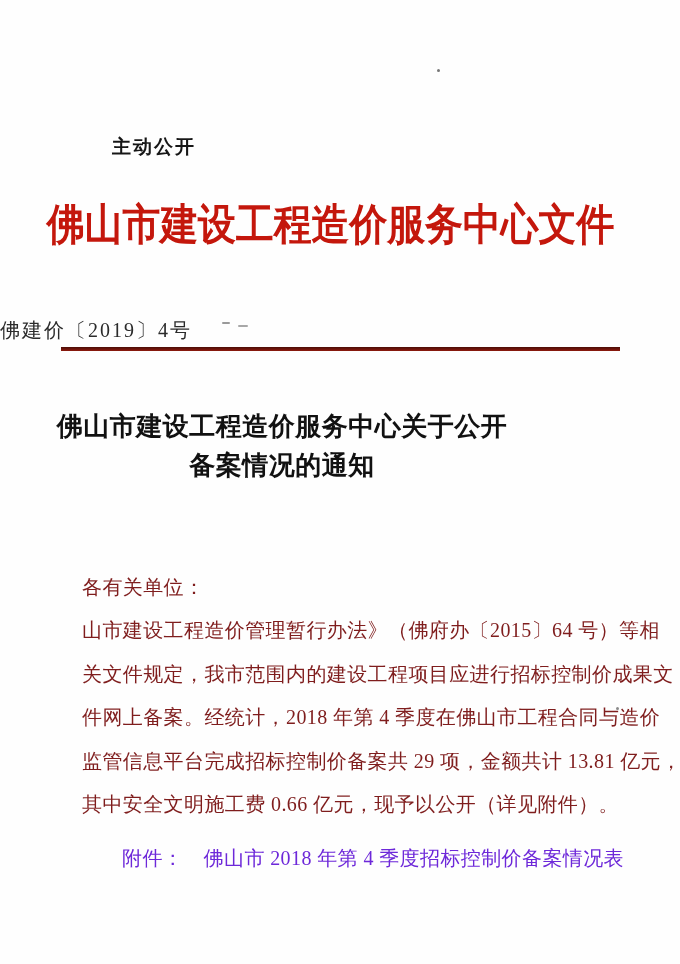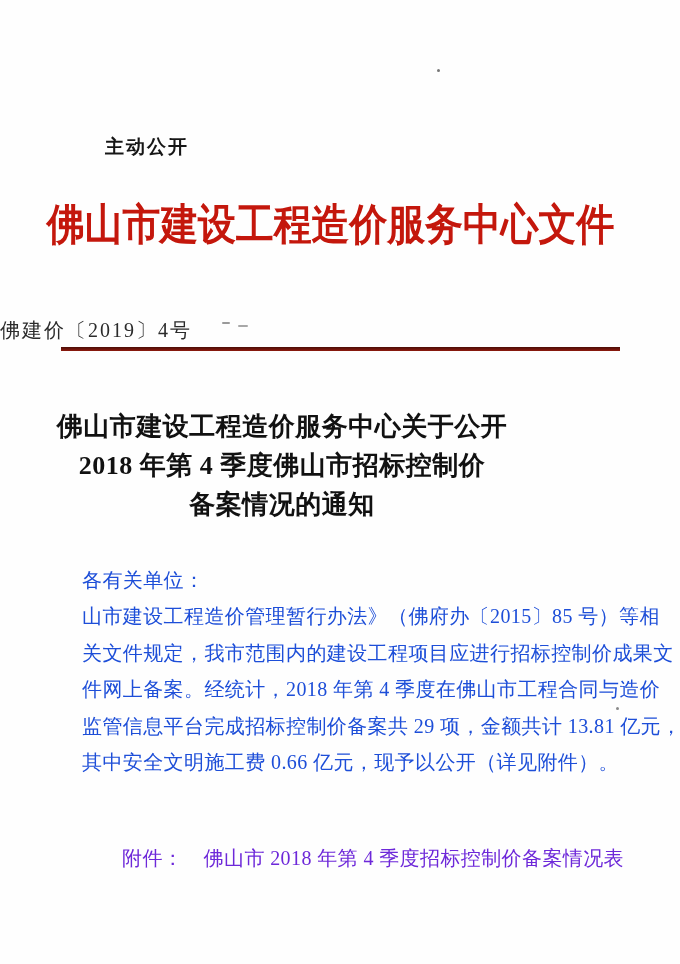--- a/index.html
+++ b/index.html
@@ -12,21 +12,21 @@
     width: 680px;
     height: 964px;
     background: #fefefe;
     overflow: hidden;
     font-family: "Liberation Serif", "DejaVu Serif", serif;
     color: #1f1f1f;
   }
   
   .disclosure {
     position: absolute;
-    left: 105px;
+    left: 112px;
     top: 134px;
     font-family: "DejaVu Sans", "Liberation Sans", sans-serif;
     font-weight: bold;
     font-size: 19px;
     letter-spacing: 2px;
     color: #161616;
     white-space: nowrap;
   }
   
   .letterhead {
@@ -88,22 +88,23 @@
   .doc-body {
     position: absolute;
     left: 82px;
     top: 562px;
     width: 540px;
   }
   .body-line {
     font-size: 20px;
     line-height: 36.4px;
     letter-spacing: 0.4px;
-    color: #1d4ed8;
+    color: #7f1d1d;
     white-space: nowrap;
+    margin-top: 7px;
   }
   
   .attachment {
     position: absolute;
     left: 122px;
     top: 845px;
     font-size: 20px;
     letter-spacing: 0.4px;
     color: #6d28d9;
     white-space: nowrap;
@@ -129,27 +130,26 @@
   <div class="letterhead">
     <span class="inner" style="color: rgb(196, 23, 12);">佛山市建设工程造价服务中心文件</span>
   </div>
 
   <div class="doc-number">佛建价〔2019〕4号</div>
 
   <div class="red-rule"></div>
 
   <div class="doc-title">
       <div class="title-line">佛山市建设工程造价服务中心关于公开</div>
-      <div class="title-line">2018 年第 4 季度佛山市招标控制价</div>
       <div class="title-line">备案情况的通知</div>
     </div>
 
   <div class="doc-body">
       <div class="body-line">各有关单位：</div>
-      <div class="body-line">山市建设工程造价管理暂行办法》（佛府办〔2015〕85 号）等相</div>
+      <div class="body-line">山市建设工程造价管理暂行办法》（佛府办〔2015〕64 号）等相</div>
       <div class="body-line">关文件规定，我市范围内的建设工程项目应进行招标控制价成果文</div>
       <div class="body-line">件网上备案。经统计，2018 年第 4 季度在佛山市工程合同与造价</div>
       <div class="body-line">监管信息平台完成招标控制价备案共 29 项，金额共计 13.81 亿元，</div>
       <div class="body-line">其中安全文明施工费 0.66 亿元，现予以公开（详见附件）。</div>
     </div>
 
   <div class="attachment">附件：　佛山市 2018 年第 4 季度招标控制价备案情况表</div>
 
   <div class="speck s1"></div>
   <div class="speck s2"></div>

